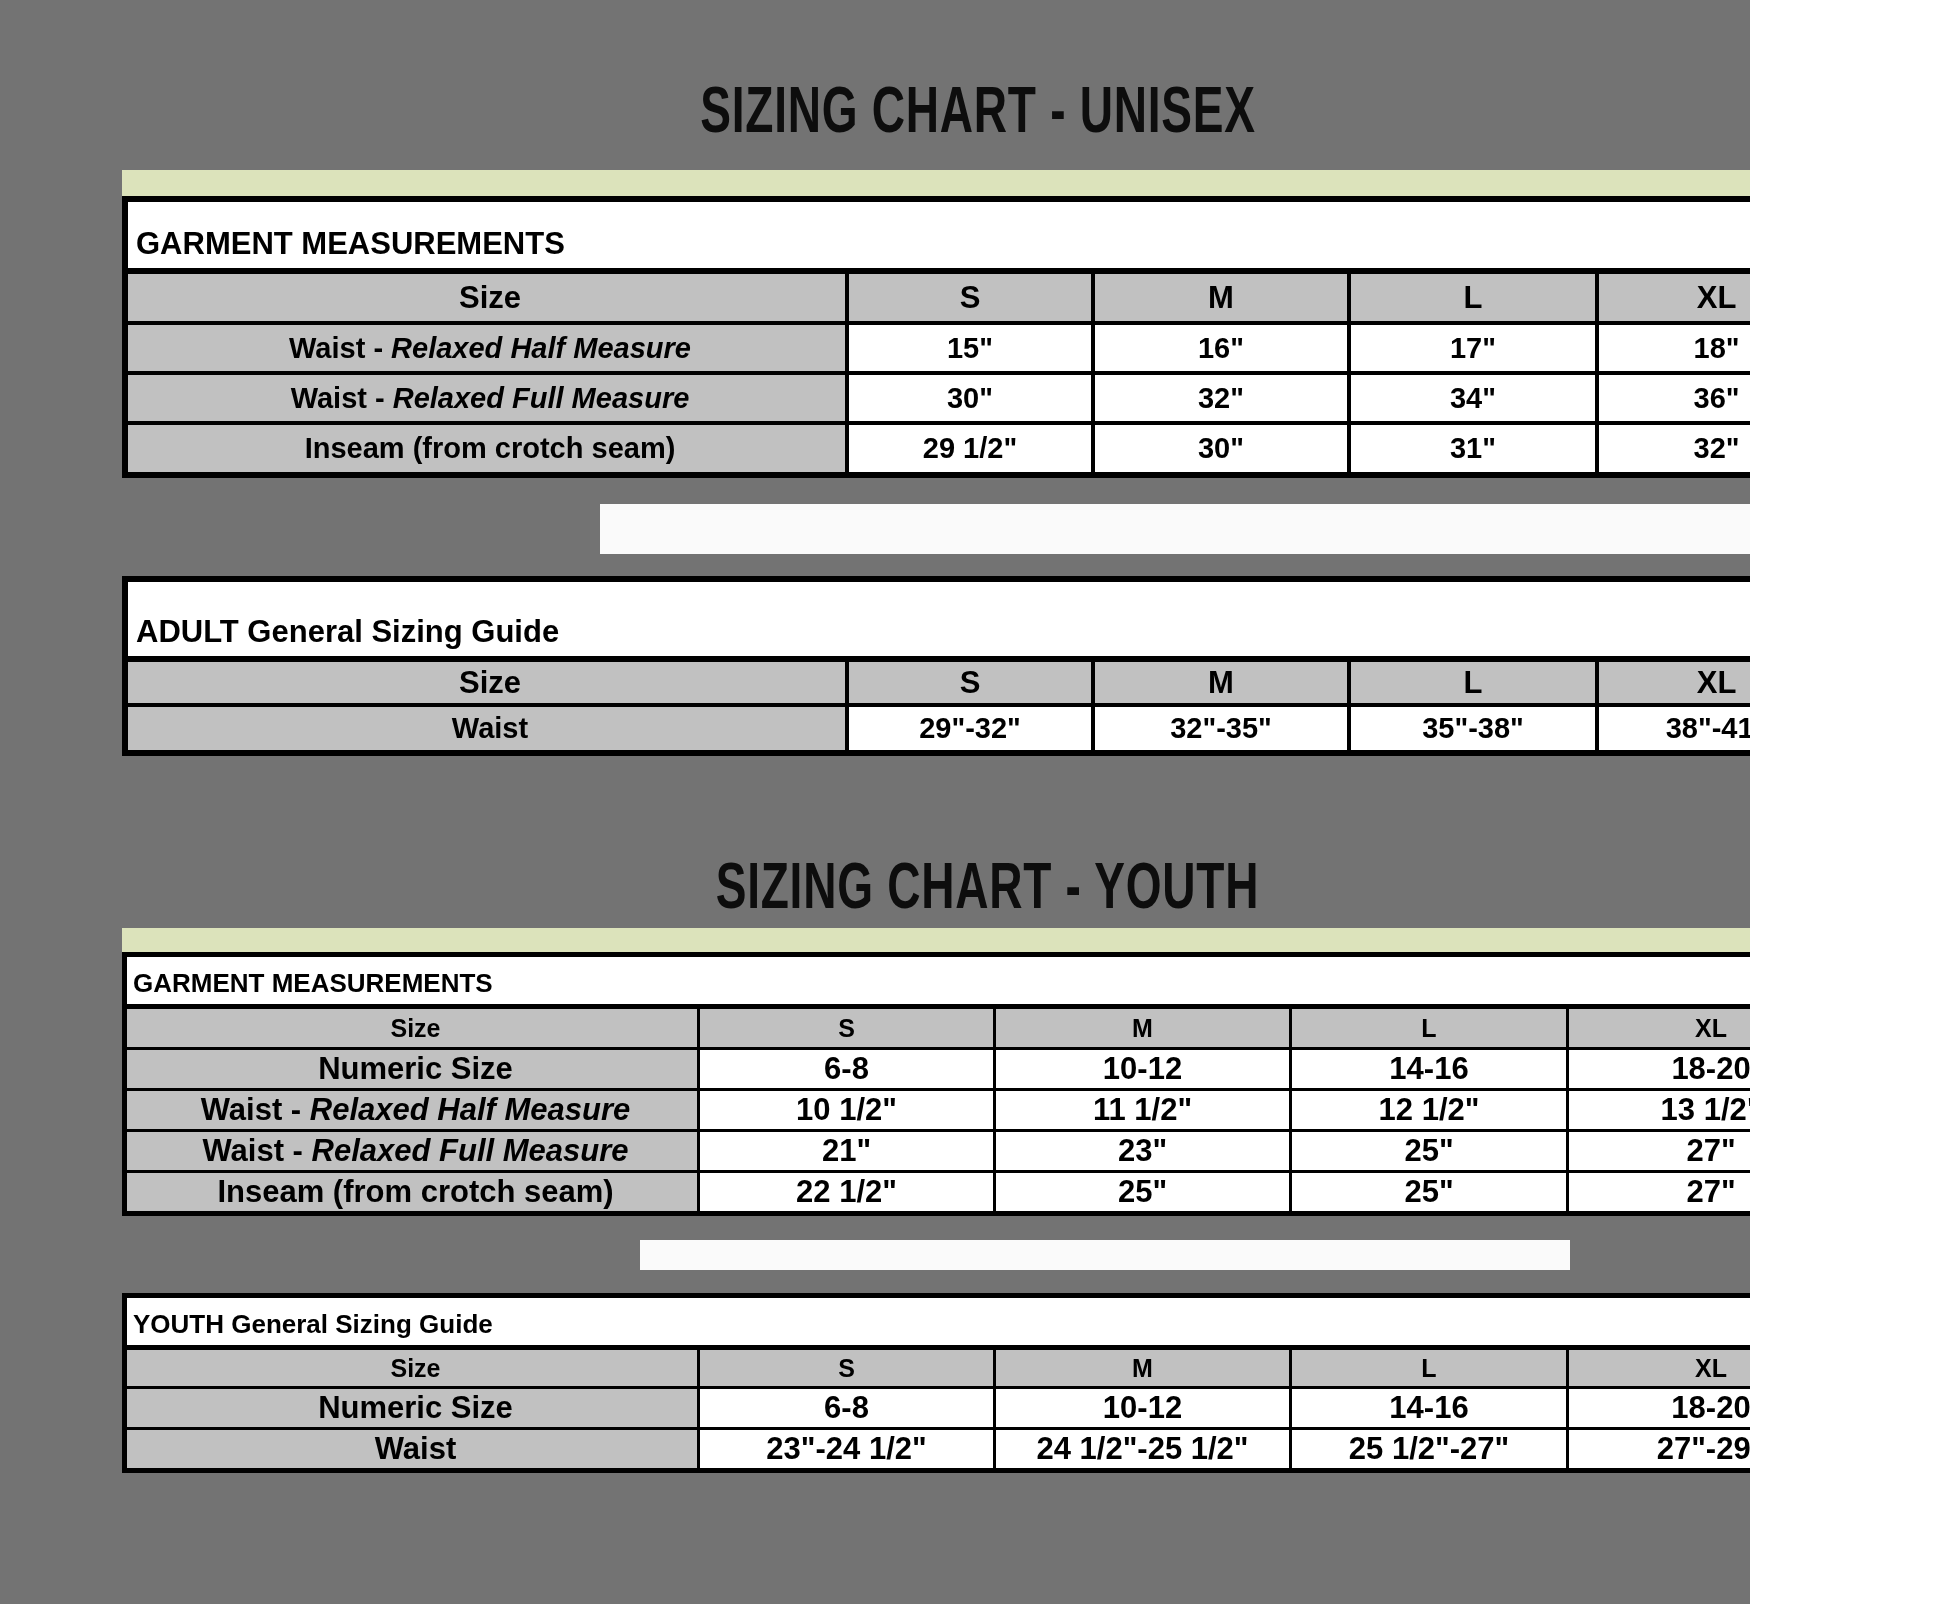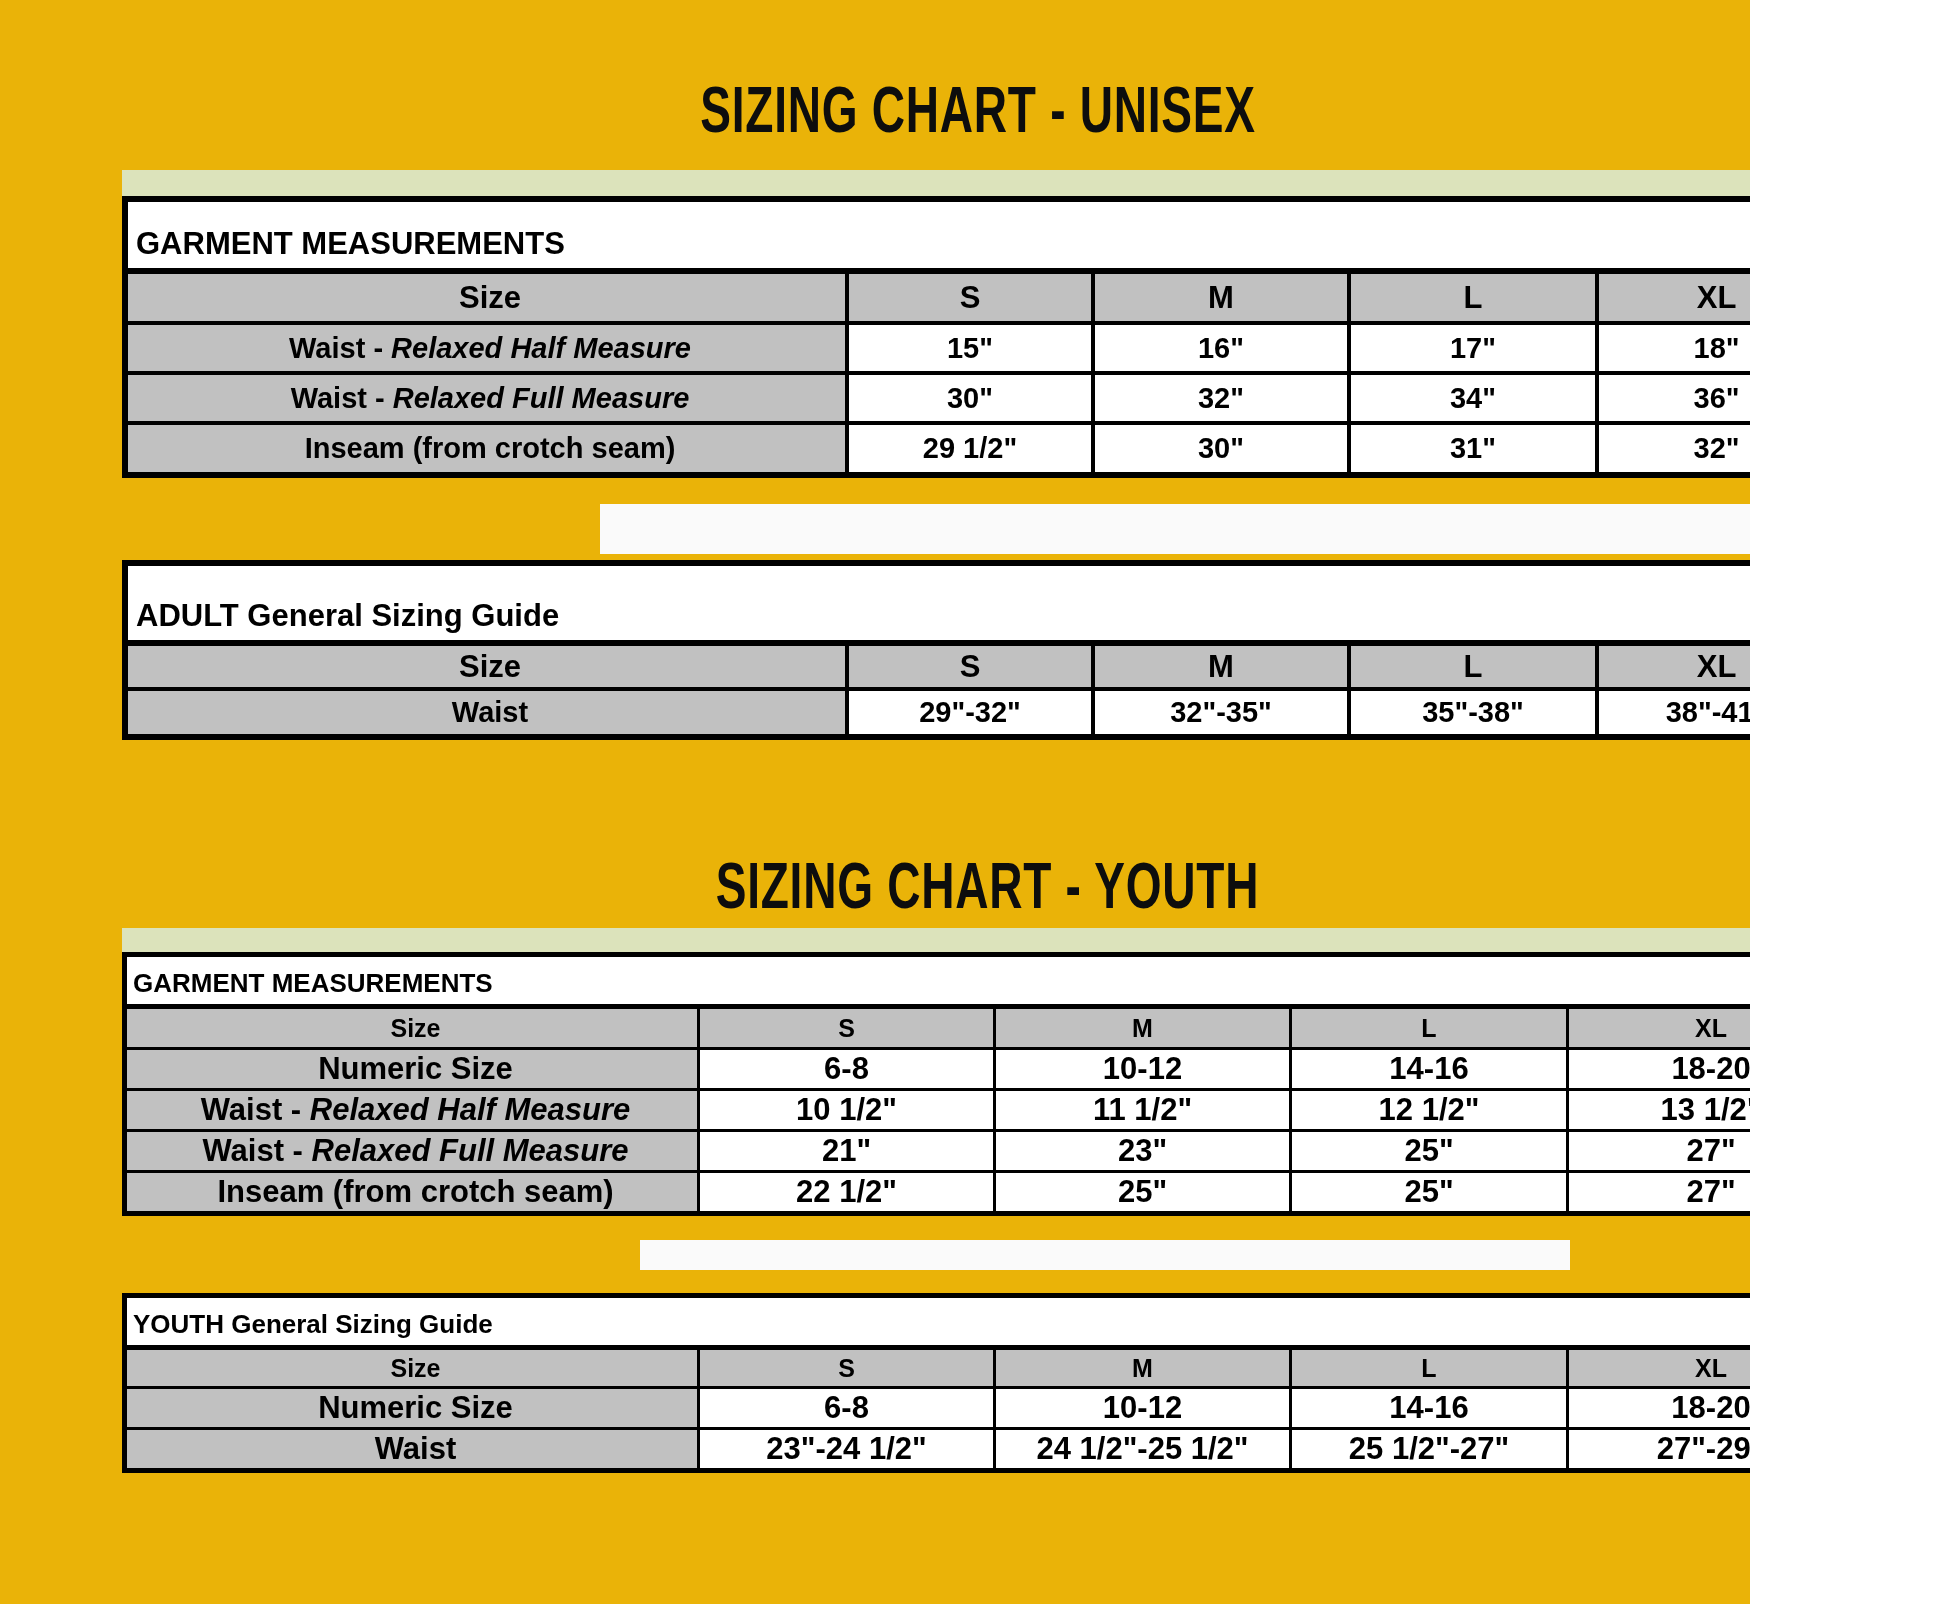--- a/index.html
+++ b/index.html
@@ -3,21 +3,21 @@
 <meta charset="utf-8">
 <style>
   :root{
     --green_band:#dce3bb;
     --header_gray:#c1c1c1;
     --faint_band:#fafafa;
     --ink:#000000;
   }
   html,body{margin:0;padding:0;background:#ffffff;}
   #page{
-    position:relative;width:1750px;height:1604px;background:#eab308;
+    position:relative;width:1750px;height:1604px;background:#737373;
     font-family:"Liberation Sans","DejaVu Sans",sans-serif;overflow:hidden;
   }
   .big-title{
     position:absolute;left:122px;width:1712px;text-align:center;
     font-size:64px;font-weight:bold;color:#0d0d0d;line-height:1;
     transform:scaleX(0.72);transform-origin:center;white-space:nowrap;letter-spacing:1px;
   }
   .band{position:absolute;background:var(--green_band);}
   .faint{position:absolute;background:var(--faint_band);}
   table.t{
@@ -89,21 +89,21 @@
       <td class="val">29 1/2"</td>
       <td class="val">30"</td>
       <td class="val">31"</td>
       <td class="val">32"</td>
     </tr>
   </tbody>
     </table>
 
   <div class="faint" style="left:600px;top:504px;width:1234px;height:50px;"></div>
 
-  <table class="t u" style="left:122px;top:560px;width:1712px;">
+  <table class="t u" style="left:122px;top:576px;width:1712px;">
     <colgroup>
         <col style="width:722px">
         <col style="width:246px">
         <col style="width:256px">
         <col style="width:248px">
         <col style="width:240px">
       </colgroup>
     <tbody>
         <tr style="height:80px">
       <td class="head" colspan="5">ADULT General Sizing Guide</td>

